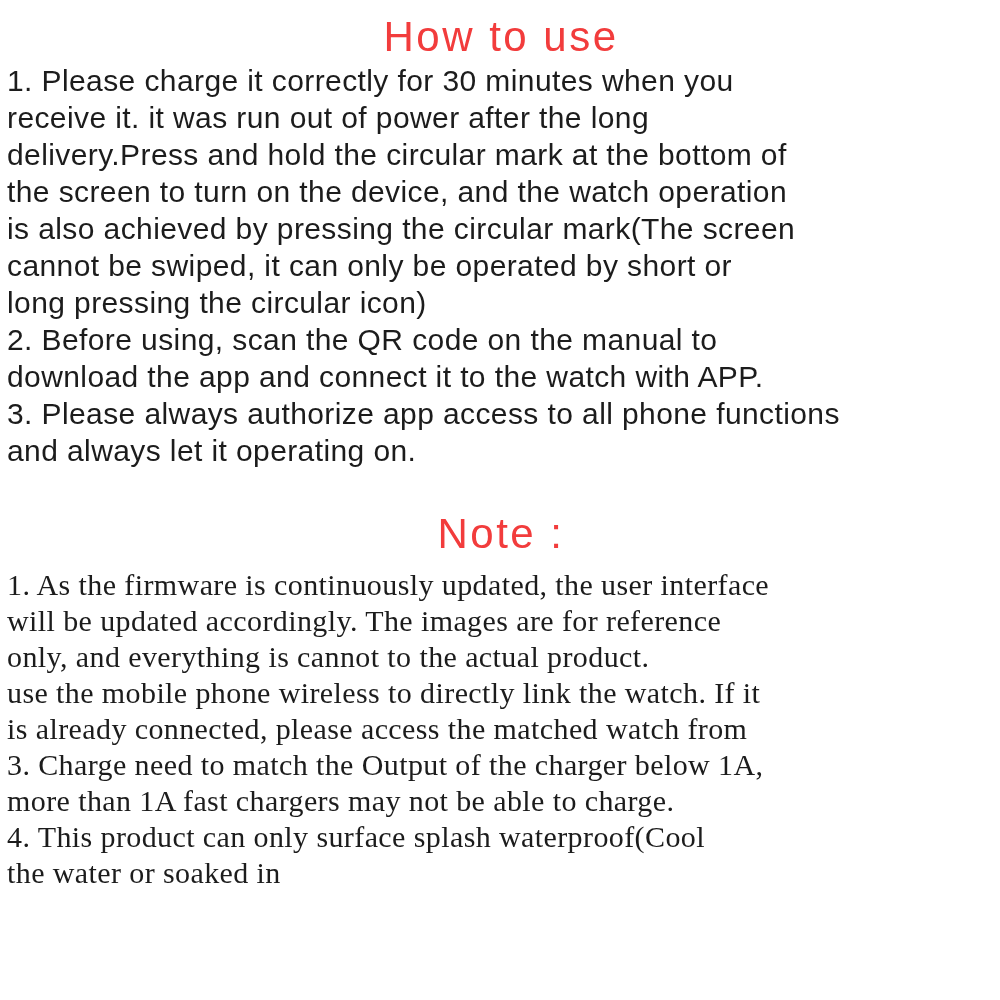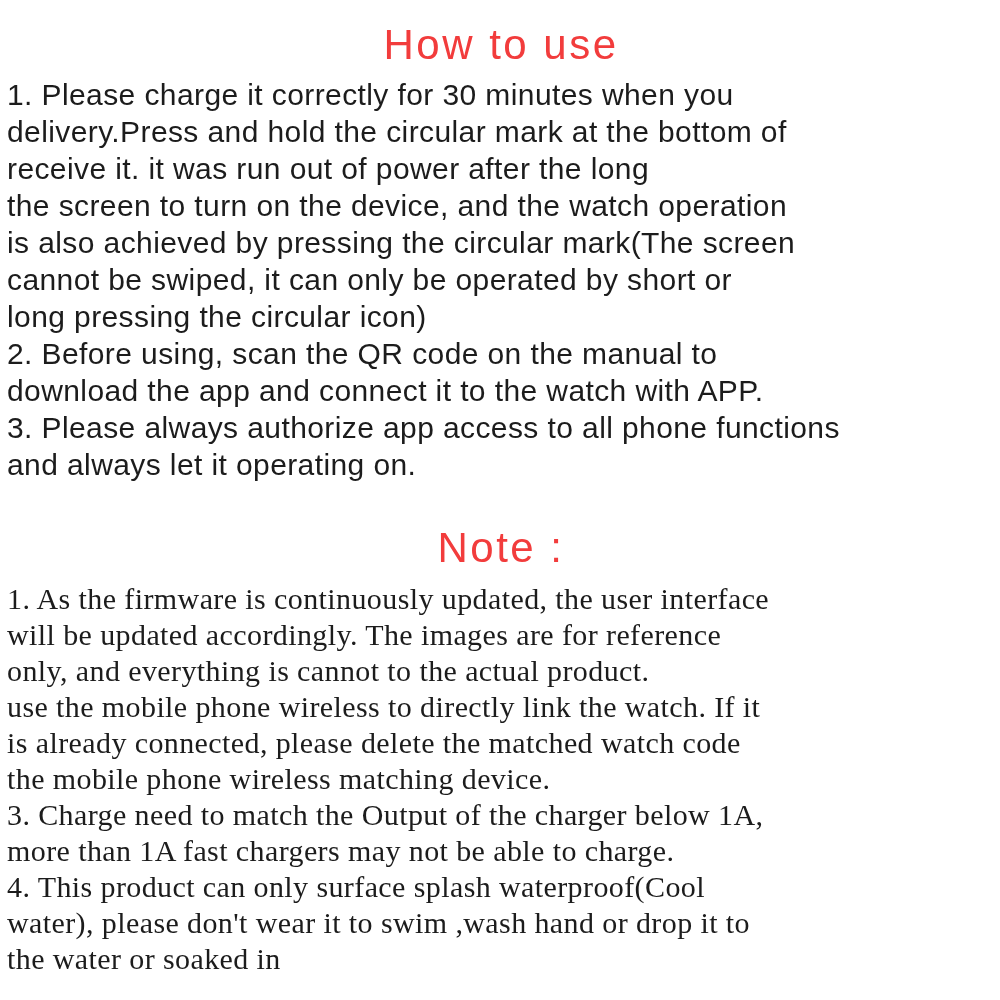--- a/index.html
+++ b/index.html
@@ -5,40 +5,39 @@
   html, body {
     margin: 0;
     padding: 0;
     background: #ffffff;
   }
   .page {
     position: relative;
     width: 1000px;
     height: 1000px;
     box-sizing: border-box;
-    padding: 20px 5px 0 7px;
+    padding: 12px 5px 0 7px;
     overflow: hidden;
     background: #ffffff;
     font-family: "Liberation Sans", sans-serif;
     color: #1c1c1c;
   }
   .heading {
     margin: 0;
     text-align: center;
     color: #f23c3c;
     font-size: 42px;
     line-height: 50px;
     font-weight: 400;
     letter-spacing: 2.5px;
   }
   .note-heading {
     margin-top: 40px;
   }
   .body-block {
-    margin-top: 6px;
   }
   .note-body {
     margin-top: 8px;
   }
   .line {
     font-size: 30px;
     line-height: 37px;
     letter-spacing: 0.4px;
     white-space: nowrap;
     font-weight: 400;
@@ -51,44 +50,42 @@
 </head>
 <body>
 
 <div class="page">
 
   <section>
     <h1 class="heading">How to use</h1>
 
     <div class="body-block">
       <div class="line">1. Please charge it correctly for 30 minutes when you</div>
+      <div class="line">receive it. it was run out of power after the long</div>
       <div class="line">delivery.Press and hold the circular mark at the bottom of</div>
-      <div class="line">receive it. it was run out of power after the long</div>
       <div class="line">the screen to turn on the device, and the watch operation</div>
       <div class="line">is also achieved by pressing the circular mark(The screen</div>
       <div class="line">cannot be swiped, it can only be operated by short or</div>
       <div class="line">long pressing the circular icon)</div>
       <div class="line">2. Before using, scan the QR code on the manual to</div>
       <div class="line">download the app and connect it to the watch with APP.</div>
       <div class="line">3. Please always authorize app access to all phone functions</div>
       <div class="line">and always let it operating on.</div>
     </div>
   </section>
 
   <section>
     <h1 class="heading note-heading">Note :</h1>
 
     <div class="body-block note-body">
       <div class="line">1. As the firmware is continuously updated, the user interface</div>
       <div class="line">will be updated accordingly. The images are for reference</div>
       <div class="line">only, and everything is cannot to the actual product.</div>
       <div class="line">use the mobile phone wireless to directly link the watch. If it</div>
-      <div class="line">is already connected, please delete the matched watch code</div>
-      <div class="line">the mobile phone wireless matching device.</div>
+      <div class="line">is already connected, please access the matched watch from</div>
       <div class="line">3. Charge need to match the Output of the charger below 1A,</div>
       <div class="line">more than 1A fast chargers may not be able to charge.</div>
       <div class="line">4. This product can only surface splash waterproof(Cool</div>
-      <div class="line">water), please don't wear it to swim ,wash hand or drop it to</div>
       <div class="line">the water or soaked in</div>
     </div>
   </section>
 
 </div>
 
 </body></html>

